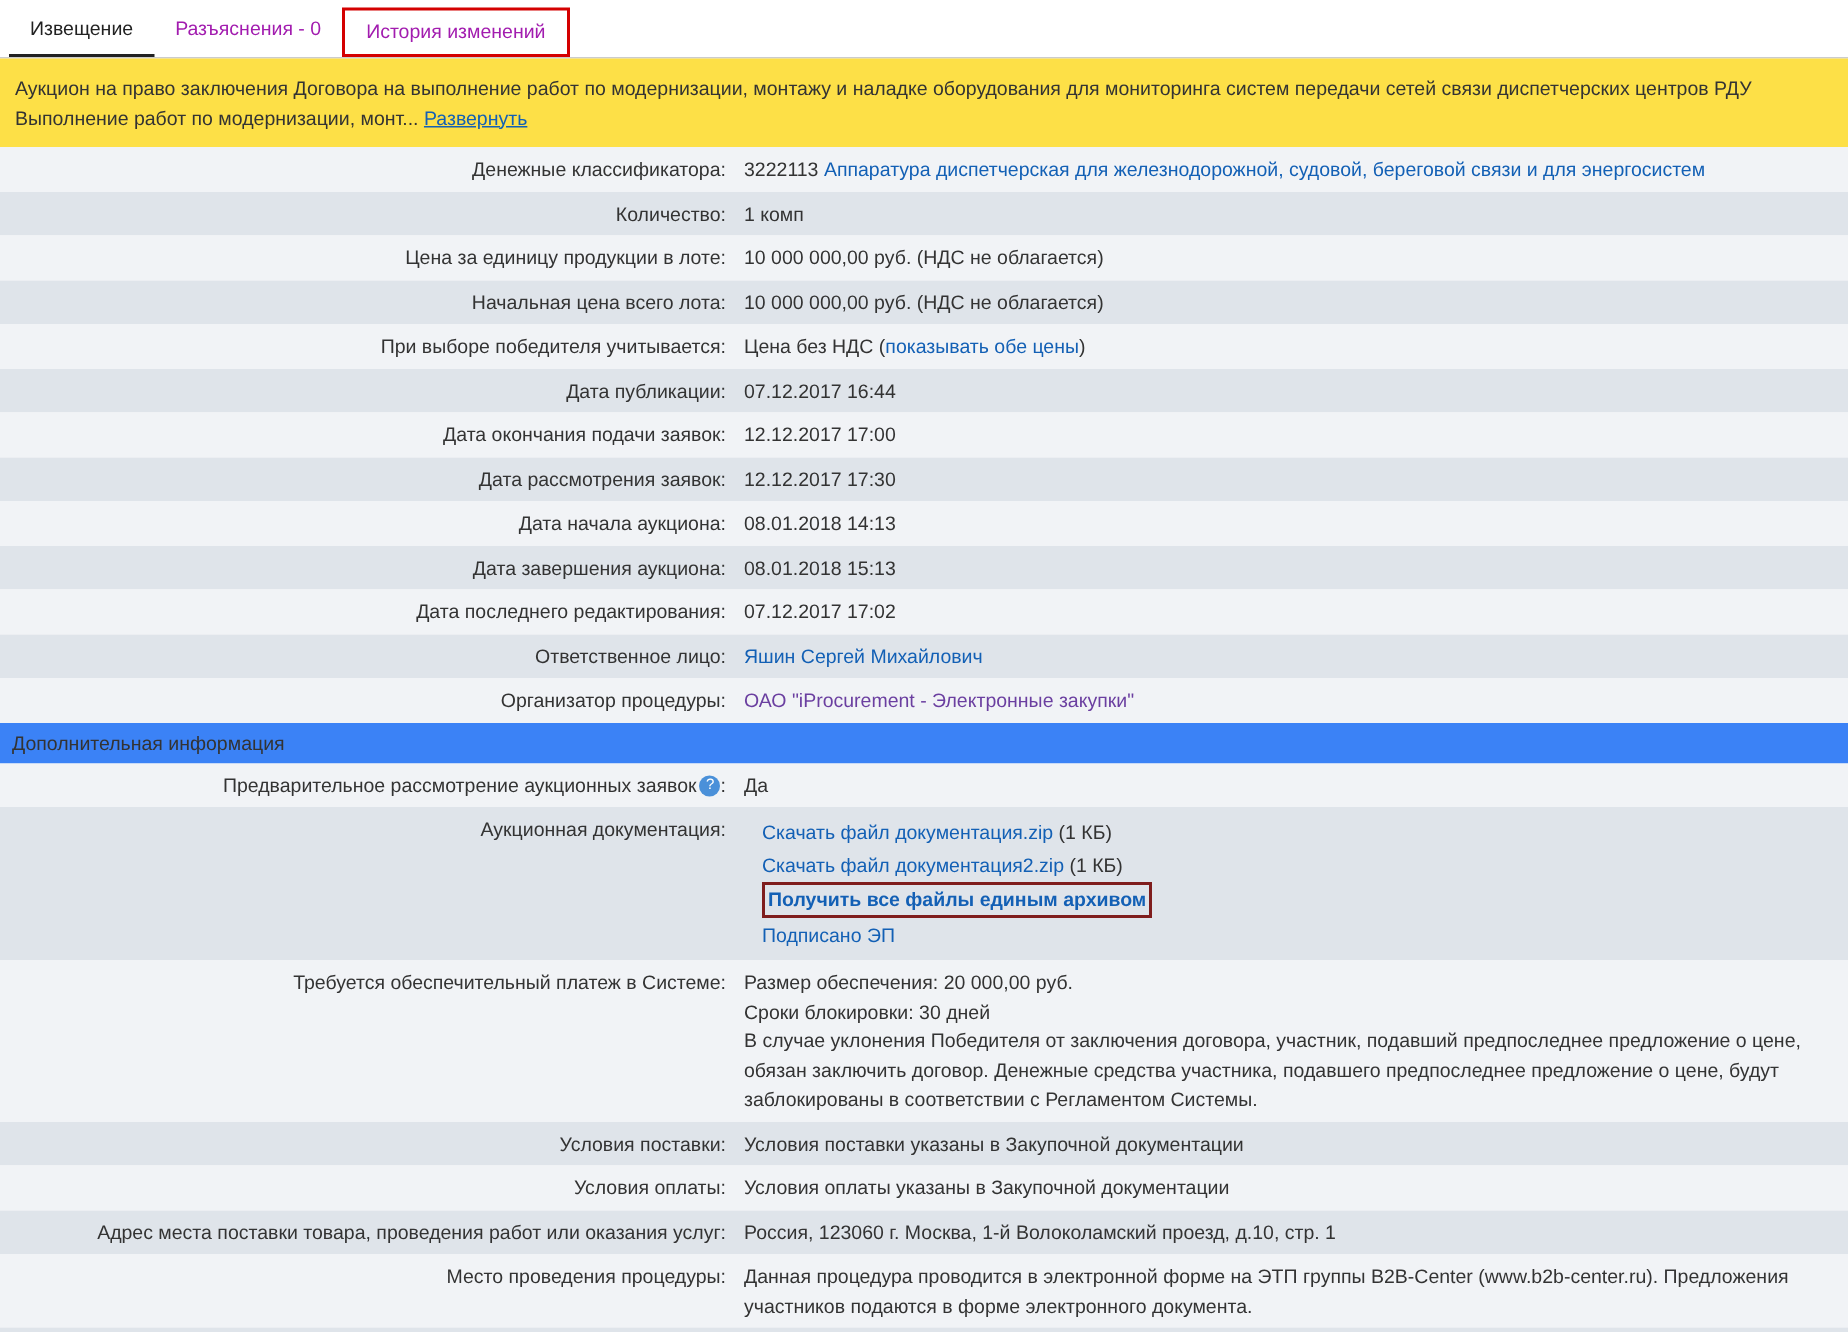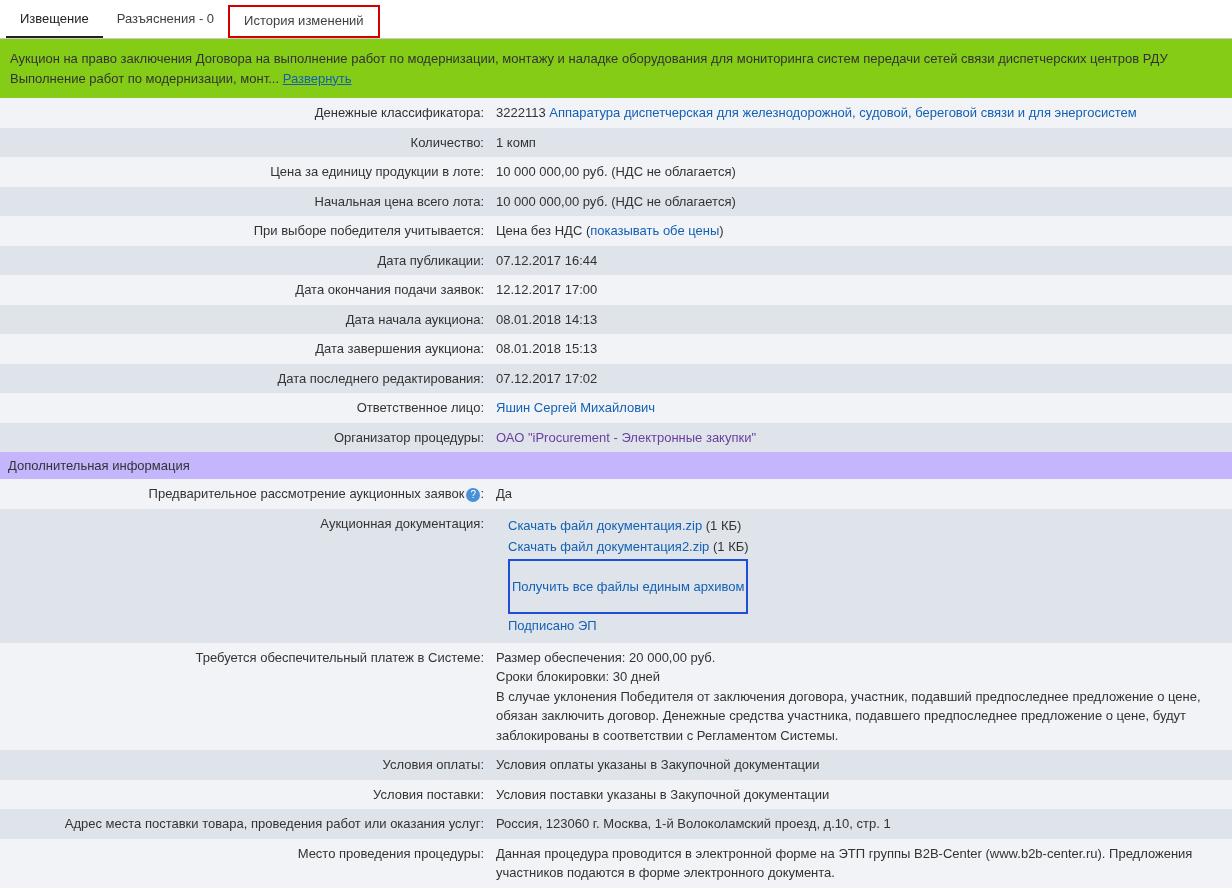--- a/index.html
+++ b/index.html
@@ -13,33 +13,33 @@
     width: 1232px;
   }
   .tabs {
     display: flex;
     padding: 5px 6px 0 6px;
     border-bottom: 1px solid #ccc;
   }
   .tab {
     padding: 6px 14px 8px 14px;
     cursor: pointer;
-    color: #404040;
+    color: #a21caf;
   }
   .tab.active {
     color: #222;
     border-bottom: 2px solid #222;
     font-weight: normal;
   }
   .tab.highlight {
     border: 2px solid #d40000;
     text-align: right;
   }
   .header-block {
-    background: #84cc16;
+    background: #fde047;
     padding: 10px 10px 10px 10px;
     color: #333;
     line-height: 1.5;
   }
   .expand-link { color: #1360b5; text-decoration: underline; cursor:pointer;}
   table.info {
     width: 100%;
     border-collapse: collapse;
   }
   table.info tr:nth-child(odd)  { background: #f1f3f6; }
@@ -52,25 +52,25 @@
   table.info td.label {
     width: 490px;
     text-align: right;
     color: #333;
   }
   table.info td.value { }
   .link { color: #1360b5; cursor:pointer;}
   .link-visited { color: #6b3fa0; cursor:pointer;}
   .bold { font-weight: normal; }
   .section-header {
-    background: #c4b5fd;
+    background: #3b82f6;
     padding: 6px 8px;
     color: #333;
   }
-  .red-box { border: 2px solid #1d4ed8; display:inline-block; padding:16px 2px;}
+  .red-box { border: 2px solid #7f1d1d; display:inline-block; padding:0 2px;font-weight:bold;}
   .help-icon {
     display:inline-block;
     width:14px; height:14px;
     border-radius:50%;
     background:#4a90d9;
     color:#fff;
     font-size:10px;
     line-height:14px;
     text-align:center;
     vertical-align:middle;
@@ -122,20 +122,24 @@
   </tr>
   <tr>
     <td class="label">Дата публикации:</td>
     <td class="value">07.12.2017 16:44</td>
   </tr>
   <tr>
     <td class="label">Дата окончания подачи заявок:</td>
     <td class="value">12.12.2017 17:00</td>
   </tr>
   <tr>
+    <td class="label">Дата рассмотрения заявок:</td>
+    <td class="value">12.12.2017 17:30</td>
+  </tr>
+  <tr>
     <td class="label">Дата начала аукциона:</td>
     <td class="value">08.01.2018 14:13</td>
   </tr>
   <tr>
     <td class="label">Дата завершения аукциона:</td>
     <td class="value">08.01.2018 15:13</td>
   </tr>
   <tr>
     <td class="label">Дата последнего редактирования:</td>
     <td class="value">07.12.2017 17:02</td>
@@ -178,28 +182,28 @@
       </div>
     </td>
   </tr>
   <tr>
     <td class="label">Требуется обеспечительный платеж в Системе:</td>
     <td class="value" style="white-space:pre-line;">Размер обеспечения: 20 000,00 руб.
 Сроки блокировки: 30 дней
 В случае уклонения Победителя от заключения договора, участник, подавший предпоследнее предложение о цене, обязан заключить договор. Денежные средства участника, подавшего предпоследнее предложение о цене, будут заблокированы в соответствии с Регламентом Системы.</td>
   </tr>
   <tr>
+    <td class="label">Условия поставки:</td>
+    <td class="value">Условия поставки указаны в Закупочной документации</td>
+  </tr>
+  <tr>
     <td class="label">Условия оплаты:</td>
     <td class="value">Условия оплаты указаны в Закупочной документации</td>
   </tr>
   <tr>
-    <td class="label">Условия поставки:</td>
-    <td class="value">Условия поставки указаны в Закупочной документации</td>
-  </tr>
-  <tr>
     <td class="label">Адрес места поставки товара, проведения работ или оказания услуг:</td>
     <td class="value">Россия, 123060 г. Москва, 1-й Волоколамский проезд, д.10, стр. 1</td>
   </tr>
   <tr>
     <td class="label">Место проведения процедуры:</td>
     <td class="value">Данная процедура проводится в электронной форме на ЭТП группы B2B-Center (www.b2b-center.ru). Предложения участников подаются в форме электронного документа.</td>
   </tr>
   <tr>
     <td class="label">Информация о подписи:</td>
     <td class="value"></td>

